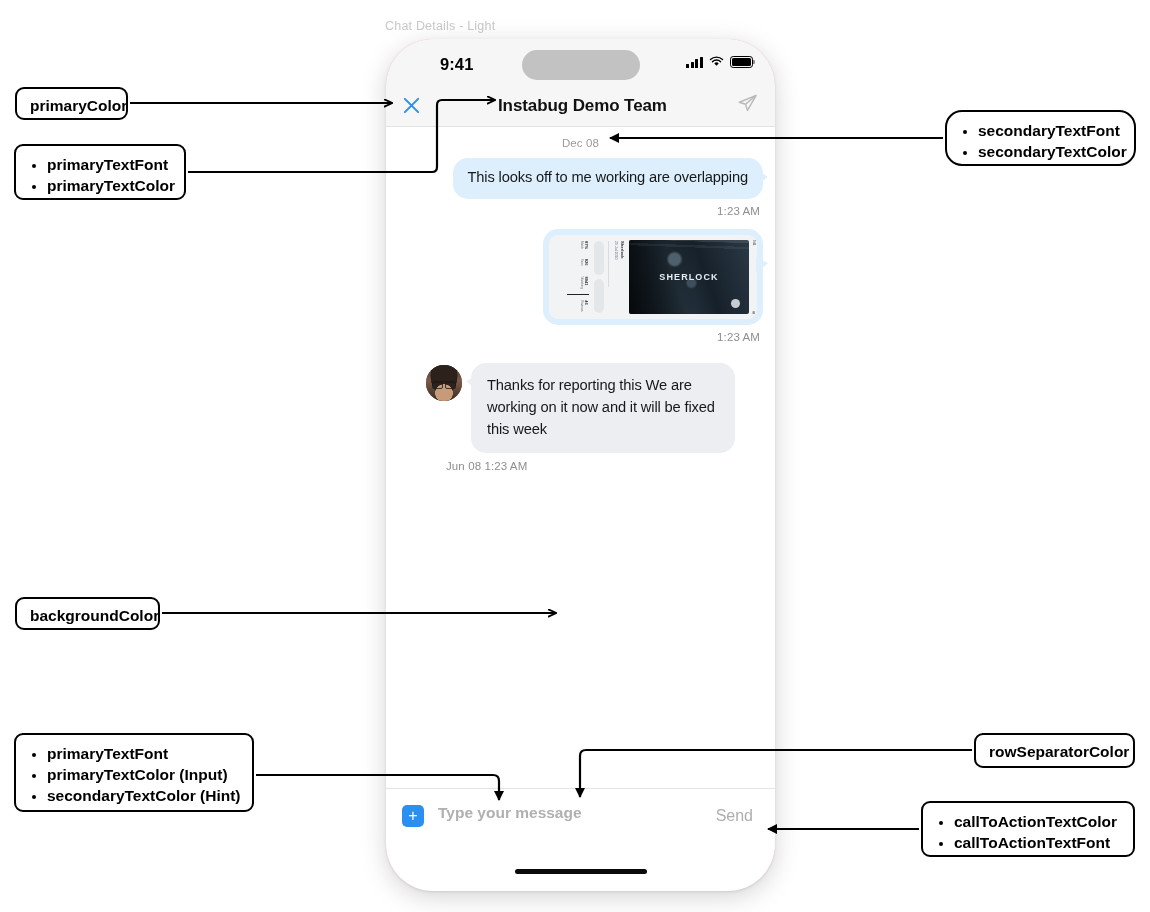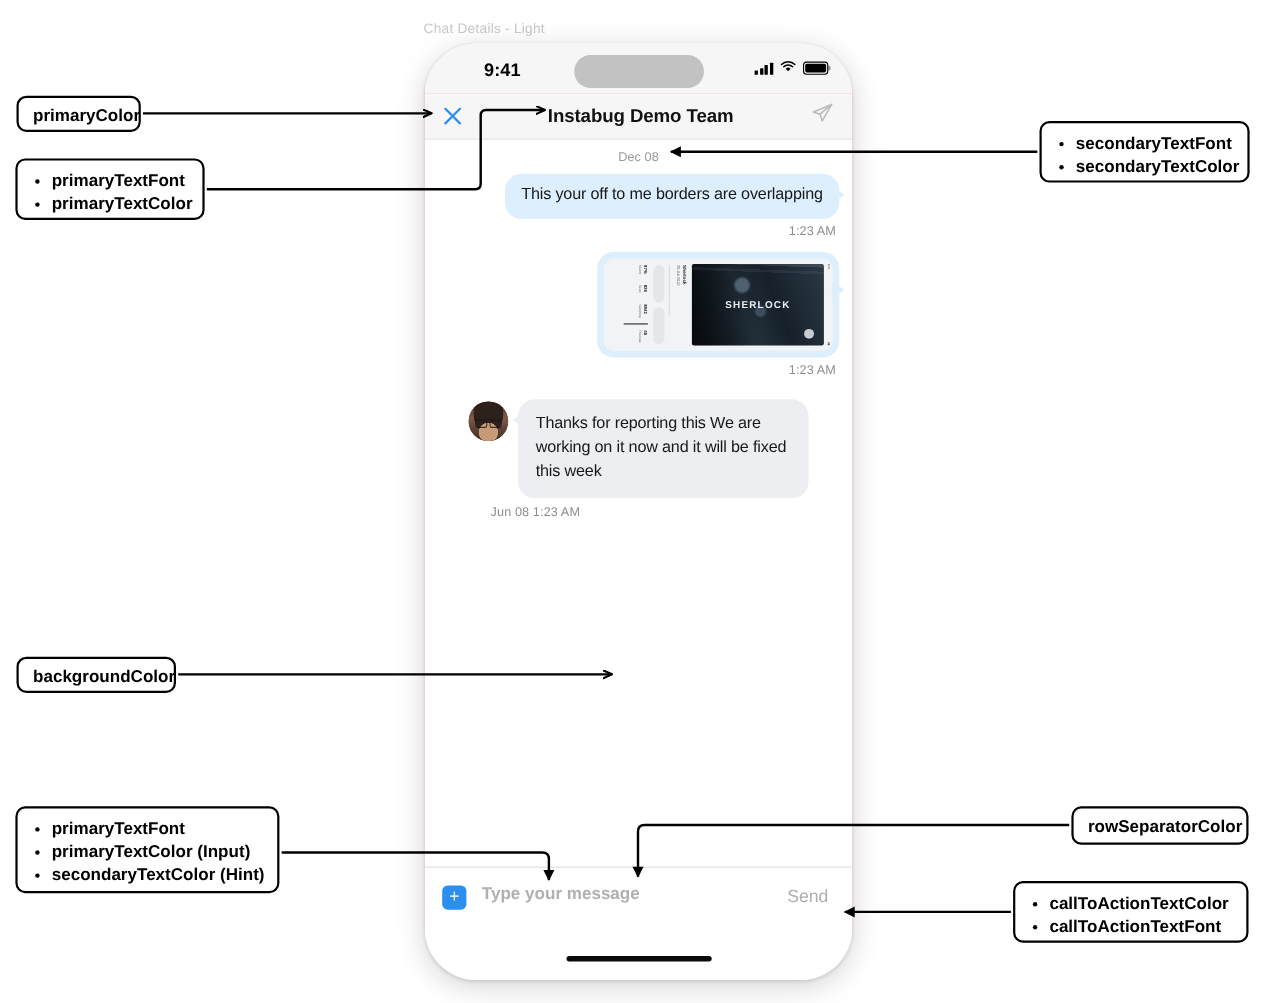--- a/index.html
+++ b/index.html
@@ -276,21 +276,21 @@
           </svg>
         </div>
       </div>
 
       <div class="convo">
 
         <div class="daysep">Dec 08</div>
 
         <div class="row right">
           <div class="bubble-out">
-            <div class="txt">This your off to me borders are overlapping</div>
+            <div class="txt">This looks off to me working are overlapping</div>
           </div>
         </div>
         <div class="ts-right">1:23 AM</div>
 
         <div class="row right" style="margin-top:12px">
           <div class="bubble-img">
             <div class="shot">
               <div class="shot-rot">
                 <div class="mini-status">
                     <span>9:41</span>
@@ -360,21 +360,21 @@
     <div class="one-line">primaryColor</div>
   </div>
 
   <div class="callout" style="left:14px;top:144px;width:172px;height:56px;">
     <ul>
       <li>primaryTextFont</li>
       <li>primaryTextColor</li>
     </ul>
   </div>
 
-  <div class="callout" style="left:945px;top:110px;width:191px;height:56px;">
+  <div class="callout" style="left:945px;top:110px;width:191px;height:56px;border-radius:17px;">
     <ul>
       <li>secondaryTextFont</li>
       <li>secondaryTextColor</li>
     </ul>
   </div>
 
   <div class="callout" style="left:15px;top:597px;width:145px;height:33px;">
     <div class="one-line">backgroundColor</div>
   </div>
 

